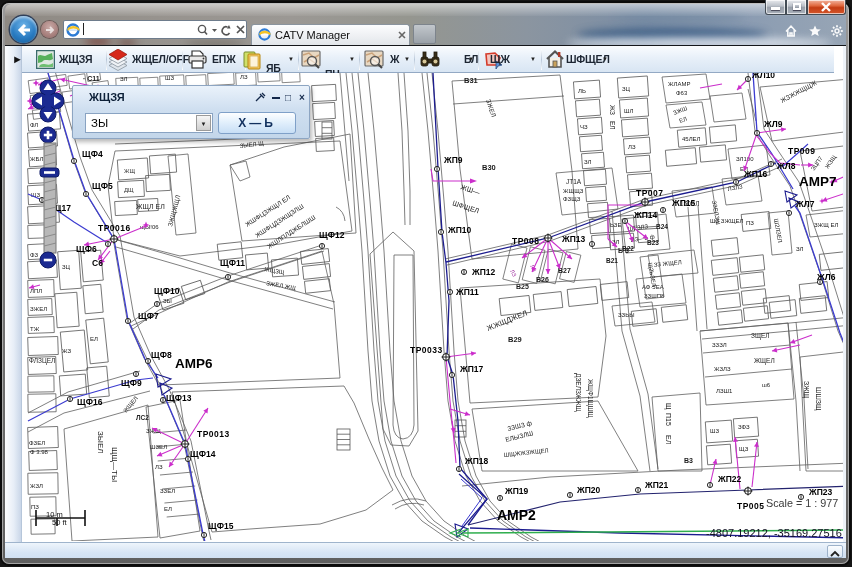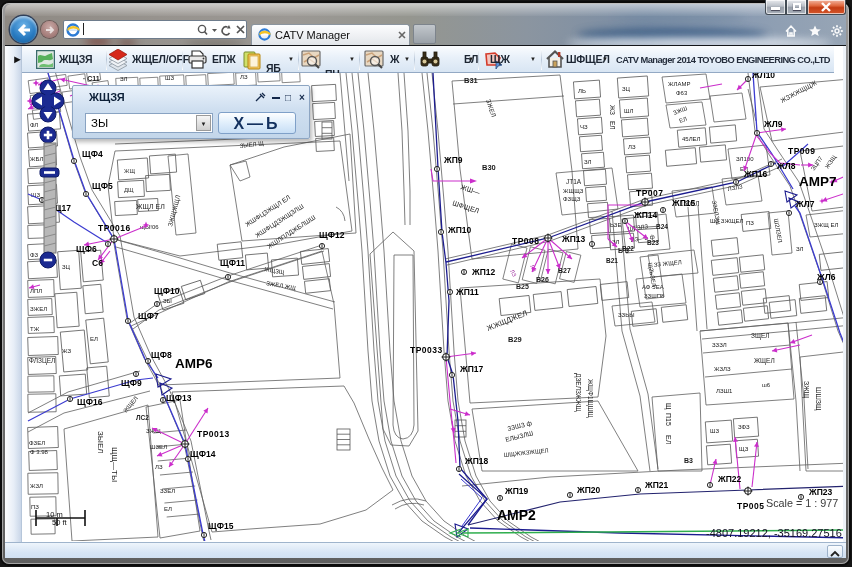--- a/index.html
+++ b/index.html
@@ -15,21 +15,21 @@
 #hscroll{position:absolute;left:0;top:496px;width:841px;height:17px;background:linear-gradient(180deg,#eef5fc,#d6e4f4 60%,#cfdff1);border-top:1px solid #9fb4cc}
 .tbtxt{font-size:10.5px;font-weight:bold;color:#1d2633;white-space:nowrap;letter-spacing:-0.2px}
 .tsep{position:absolute;top:3px;width:1px;height:21px;background:linear-gradient(180deg,#fff,#b9c8da,#fff)}
 .dd{font-size:6px;color:#222}
 #dlg{left:72px;top:85px;width:238px;height:54px;border:1px solid #8da5c2;border-radius:2px;background:linear-gradient(180deg,#eaf2fb,#cfdff0 45%,#c3d6ea);box-shadow:2px 3px 4px rgba(0,0,0,.28);z-index:30}
 #dlg .ttl{position:absolute;left:16px;top:5px;font-size:11px;font-weight:bold;color:#0d2038}
 #dlg .ico{position:absolute;top:6px;color:#13284a;font-weight:bold;font-size:10px}
 #combo{position:absolute;left:12px;top:27px;width:128px;height:20px;background:#fff;border:1px solid #89a3c2}
 #combo .tx{position:absolute;left:5px;top:3px;font-size:11.5px;color:#000}
 #combo .btn{position:absolute;right:1px;top:1px;width:15px;height:16px;background:linear-gradient(180deg,#f6f6f6,#cfcfcf);border:1px solid #9a9a9a;text-align:center;font-size:6px;line-height:16px;color:#222}
-#zoombtn{position:absolute;left:145px;top:26px;width:78px;height:22px;border:1px solid #7fa0c8;border-radius:3px;background:linear-gradient(180deg,#fdfeff,#e3f0fc 45%,#c7def5);text-align:center;font-size:16px;font-weight:bold;color:#12305e;line-height:21px;letter-spacing:3px}
+#zoombtn{position:absolute;left:145px;top:26px;width:78px;height:22px;border:1px solid #7fa0c8;border-radius:3px;background:linear-gradient(180deg,#fdfeff,#e3f0fc 45%,#c7def5);text-align:center;font-size:12px;font-weight:bold;color:#12305e;line-height:21px;letter-spacing:3px}
 .cap{position:absolute;top:0;height:15px;border:1px solid #434c55;border-top:none;box-shadow:inset 0 0 0 1px rgba(255,255,255,.65)}
 .capg{background:linear-gradient(180deg,#e8eaee,#b9bfc7 45%,#989fa9 50%,#aab1bb)}
 </style></head>
 <body>
 <div id="frame" class="abs"></div>
 <div id="title" class="abs">
   <div class="blob" style="left:572px;top:24px;width:190px;height:14px;background:#33567f;opacity:.8"></div>
   <div class="blob" style="left:562px;top:34px;width:265px;height:10px;background:#eef2f7;opacity:.85"></div>
   <div class="blob" style="left:610px;top:8px;width:130px;height:10px;background:#70879f;opacity:.55"></div>
   <div class="blob" style="left:80px;top:33px;width:26px;height:9px;background:#6b1d15;opacity:.55"></div>
@@ -183,21 +183,20 @@
   <div class="dd" style="position:absolute;left:508px;top:10px">▼</div>
   <div class="tsep" style="left:519px"></div>
   <svg style="position:absolute;left:523px;top:3px" width="20" height="21" viewBox="0 0 20 21">
         <path d="M2,10 L10,2.5 L18,10" fill="none" stroke="#555" stroke-width="2.2"></path>
         <path d="M4,9 L4,18 L16,18 L16,9" fill="#f5f0e6" stroke="#555" stroke-width="1.6"></path>
         <rect x="8" y="12" width="4" height="6" fill="#caa25a" stroke="#555" stroke-width="0.8"></rect>
         <rect x="13" y="3" width="2.4" height="5" fill="#b03a2a"></rect>
       </svg>
   <div class="tbtxt" style="position:absolute;left:544px;top:7px">ШФЩЕЛ</div>
   <div class="dd" style="position:absolute;left:580px;top:10px">▼</div>
-  <div style="position:absolute;left:594px;top:9px;font-size:9.3px;font-weight:bold;color:#252e3d;white-space:nowrap;letter-spacing:-0.55px">CATV Manager 2014 TOYOBO ENGINEERING CO.,LTD</div>
  </div>
  <div id="mapwrap">
       <svg width="816" height="468" viewBox="27 72 816 468" style="position:absolute;left:0;top:0">
         <rect x="27" y="72" width="806" height="468" fill="#ffffff"></rect>
         <g transform="translate(0,0)">
           <path d="M346,72 L352,130 L358,200 L362,250 L365,300 L368,350 L372,400 L379,440 L390,475 L404,500 L422,520 L445,536 L462,545" stroke="#5f5f5f" stroke-width="0.8" fill="none"></path>
         </g>
         <g transform="translate(6,0)">
           <path d="M346,72 L352,130 L358,200 L362,250 L365,300 L368,350 L372,400 L379,440 L390,475 L404,500 L422,520 L445,536 L462,545" stroke="#5f5f5f" stroke-width="0.8" fill="none"></path>
         </g>

